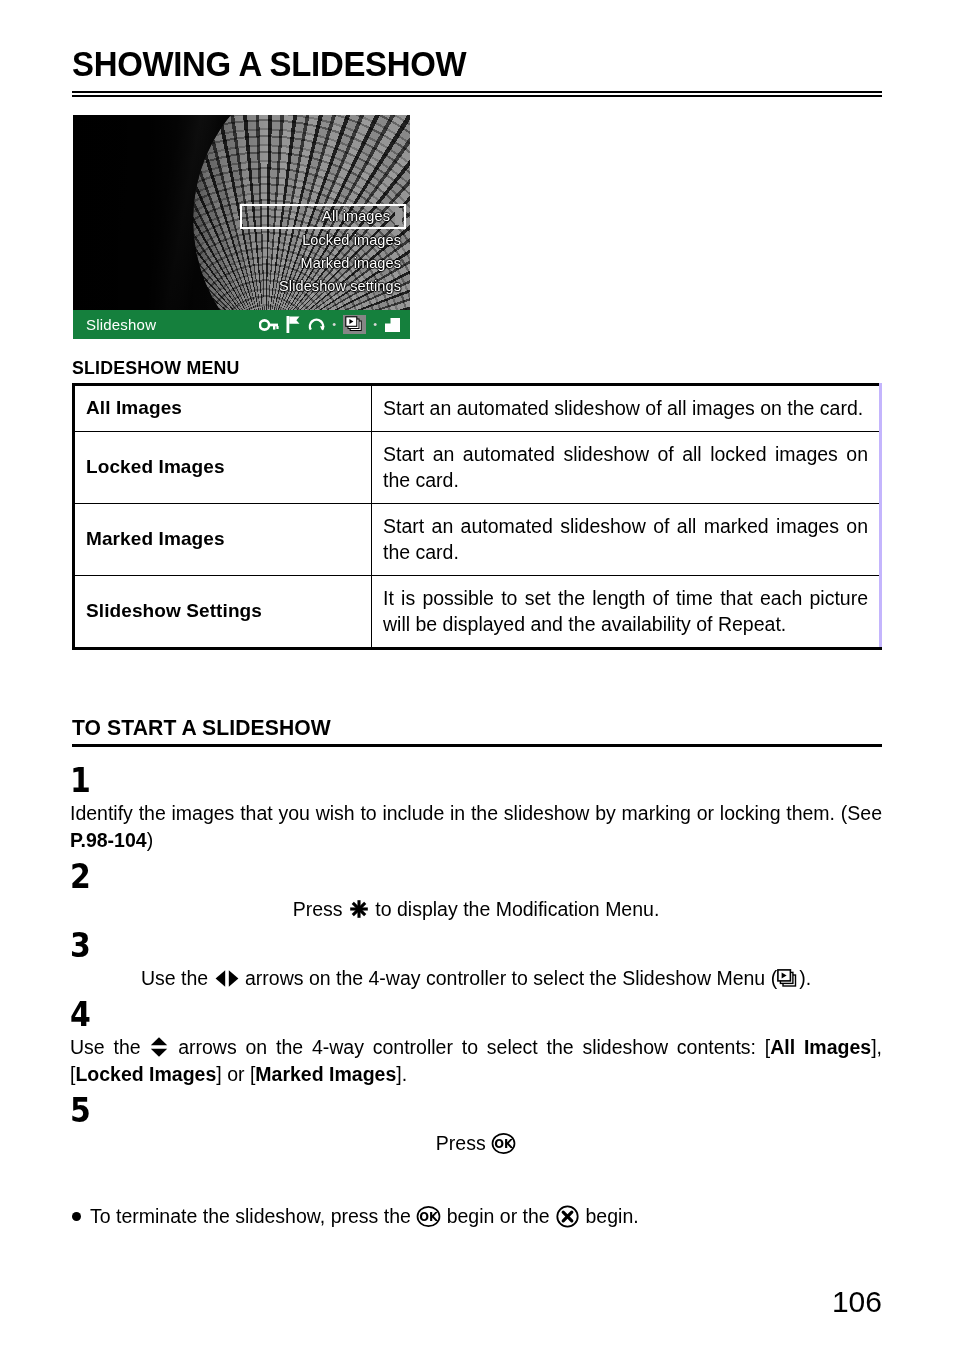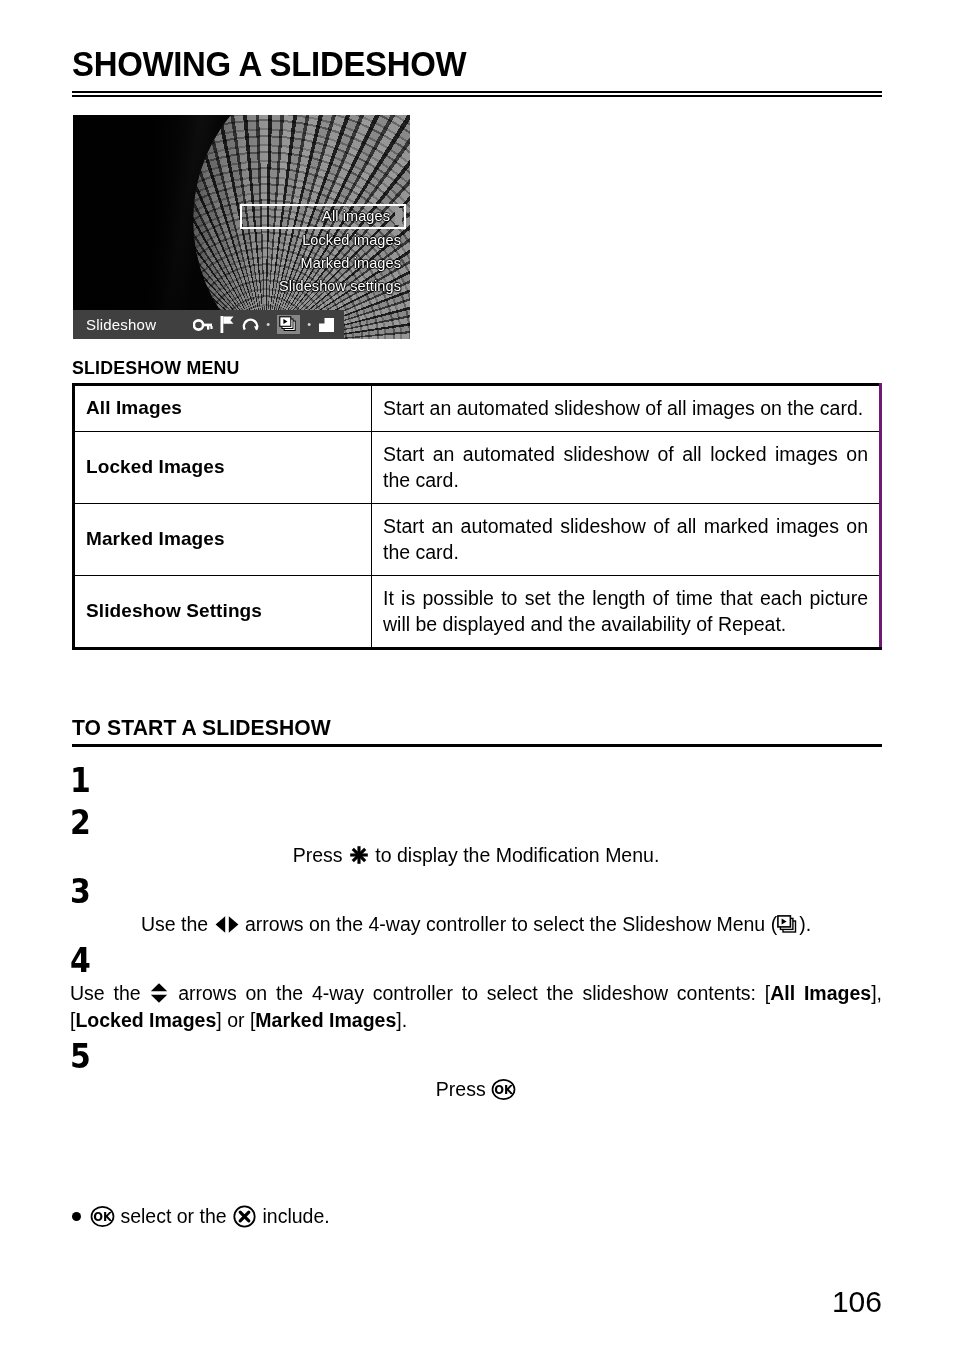--- a/index.html
+++ b/index.html
@@ -139,23 +139,23 @@
     top: 2px;
     bottom: 2px;
     width: 7px;
     background: #9a9a9a;
   }
 
   .lcd-bar {
     position: absolute;
     left: 0;
     bottom: 0;
-    width: 271px;
+    width: 337px;
     height: 29px;
-    background: #404040;
+    background: #15803d;
     display: flex;
     align-items: center;
     text-align: right;
   }
   .lcd-bar-label {
     color: #ffffff;
     font-size: 15px;
     padding-left: 13px;
     letter-spacing: 0.2px;
     flex: 0 0 auto;
@@ -217,21 +217,21 @@
     table-layout: fixed;
   }
   .menu-table td {
     border: 1px solid #000;
     vertical-align: middle;
     padding: 9px 11px 10px 11px;
   }
   .menu-table tr:first-child td { border-top: 3px solid #000; }
   .menu-table tr:last-child td { border-bottom: 3px solid #000; }
   .menu-table td:first-child { border-left: 3px solid #000; width: 274px; }
-  .menu-table td:last-child { border-right: 3px solid #701a75; }
+  .menu-table td:last-child { border-right: 3px solid #c4b5fd; }
   .cell-label {
     font-size: 19px;
     font-weight: bold;
     letter-spacing: 0.1px;
   }
   .cell-desc {
     font-size: 19.5px;
     line-height: 26px;
     text-align: justify;
     text-justify: inter-word;
@@ -444,20 +444,21 @@
     </tbody>
   </table>
 
   <div class="start-head">TO START A SLIDESHOW</div>
   <div class="start-rule"></div>
 
   <div class="steps">
 
     <div class="step">
       <div class="step-num">1</div>
+      <div class="step-body"><span>Identify the images that you wish to include in the slideshow by marking or locking them. (See </span><b>P.98-104</b><span>)</span></div>
     </div>
 
     <div class="step">
       <div class="step-num">2</div>
       <div class="step-body nojust"><span>Press </span><span class="ic ic-star"><svg width="22" height="22" viewBox="0 0 22 22">
               <g stroke="#000" stroke-width="3.1" stroke-linecap="butt">
                 <line x1="11" y1="2.2" x2="11" y2="19.8"></line>
                 <line x1="2.2" y1="11" x2="19.8" y2="11"></line>
                 <line x1="4.8" y1="4.8" x2="17.2" y2="17.2"></line>
                 <line x1="17.2" y1="4.8" x2="4.8" y2="17.2"></line>
@@ -489,26 +490,26 @@
     <div class="step">
       <div class="step-num">5</div>
       <div class="step-body nojust"><span>Press </span><span class="ic ic-btn"><svg width="25" height="25" viewBox="0 0 25 25">
               <ellipse cx="12.5" cy="12.5" rx="11" ry="9.6" fill="#fff" stroke="#000" stroke-width="1.7"></ellipse>
               <text x="12.5" y="17" font-family="DejaVu Sans, sans-serif" font-size="11.5" font-weight="bold" text-anchor="middle" fill="#000">OK</text>
             </svg></span></div>
     </div>
 
   </div>
 
-  <div class="note"><span class="bullet-dot"></span><span class="ic ic-btn"><svg width="25" height="25" viewBox="0 0 25 25">
+  <div class="note"><span class="bullet-dot"></span><span>To terminate the slideshow, press the </span><span class="ic ic-btn"><svg width="25" height="25" viewBox="0 0 25 25">
           <ellipse cx="12.5" cy="12.5" rx="11" ry="9.6" fill="#fff" stroke="#000" stroke-width="1.7"></ellipse>
           <text x="12.5" y="17" font-family="DejaVu Sans, sans-serif" font-size="11.5" font-weight="bold" text-anchor="middle" fill="#000">OK</text>
-        </svg></span><span> select or the </span><span class="ic ic-btn"><svg width="25" height="25" viewBox="0 0 25 25">
+        </svg></span><span> begin or the </span><span class="ic ic-btn"><svg width="25" height="25" viewBox="0 0 25 25">
           <circle cx="12.5" cy="12.5" r="10.2" fill="#fff" stroke="#000" stroke-width="1.8"></circle>
           <g stroke="#000" stroke-width="3.2" stroke-linecap="round">
             <line x1="8.2" y1="8.2" x2="16.8" y2="16.8"></line>
             <line x1="16.8" y1="8.2" x2="8.2" y2="16.8"></line>
           </g>
-        </svg></span><span> include.</span></div>
+        </svg></span><span> begin.</span></div>
 
   <div class="page-num">106</div>
 
 </div>
 
 </body></html>

